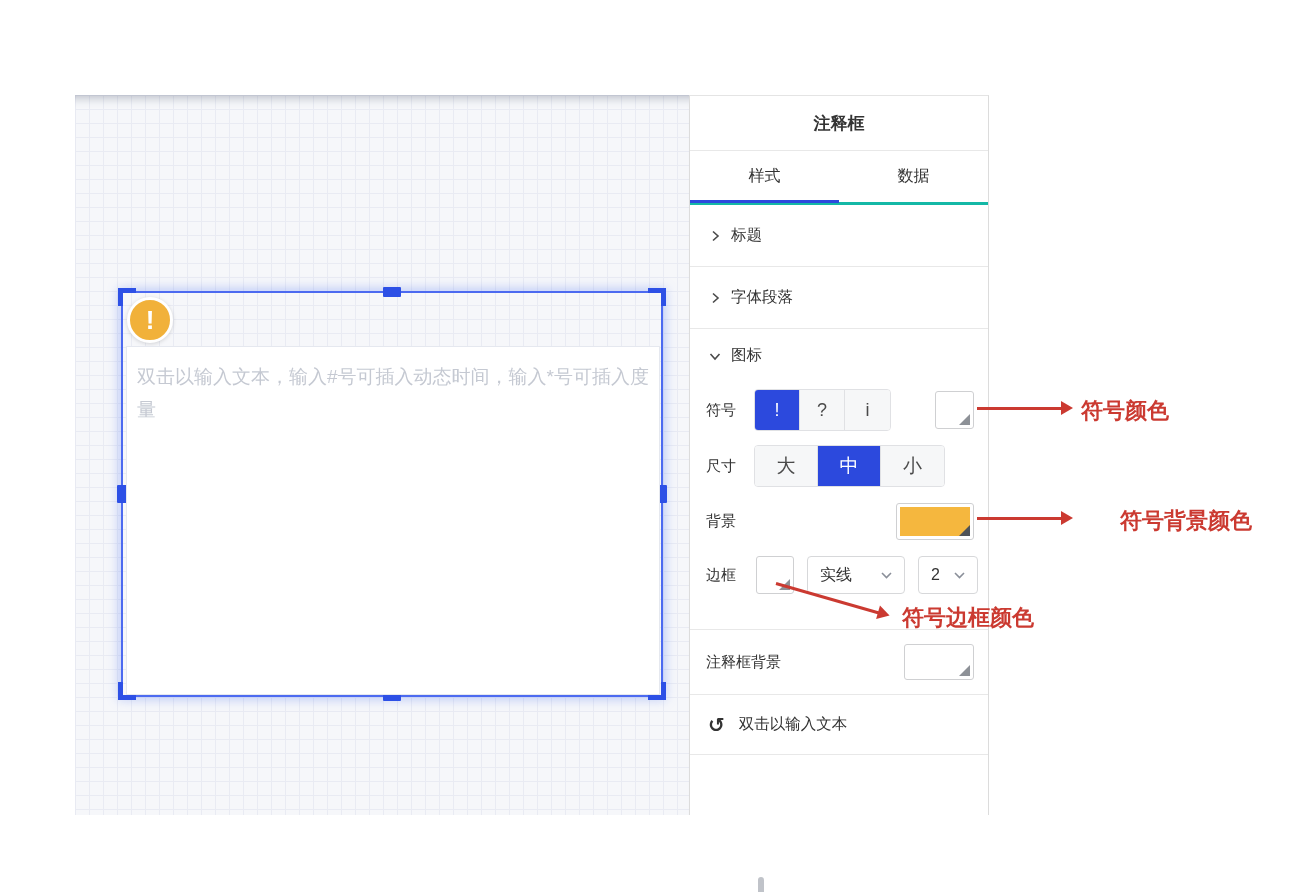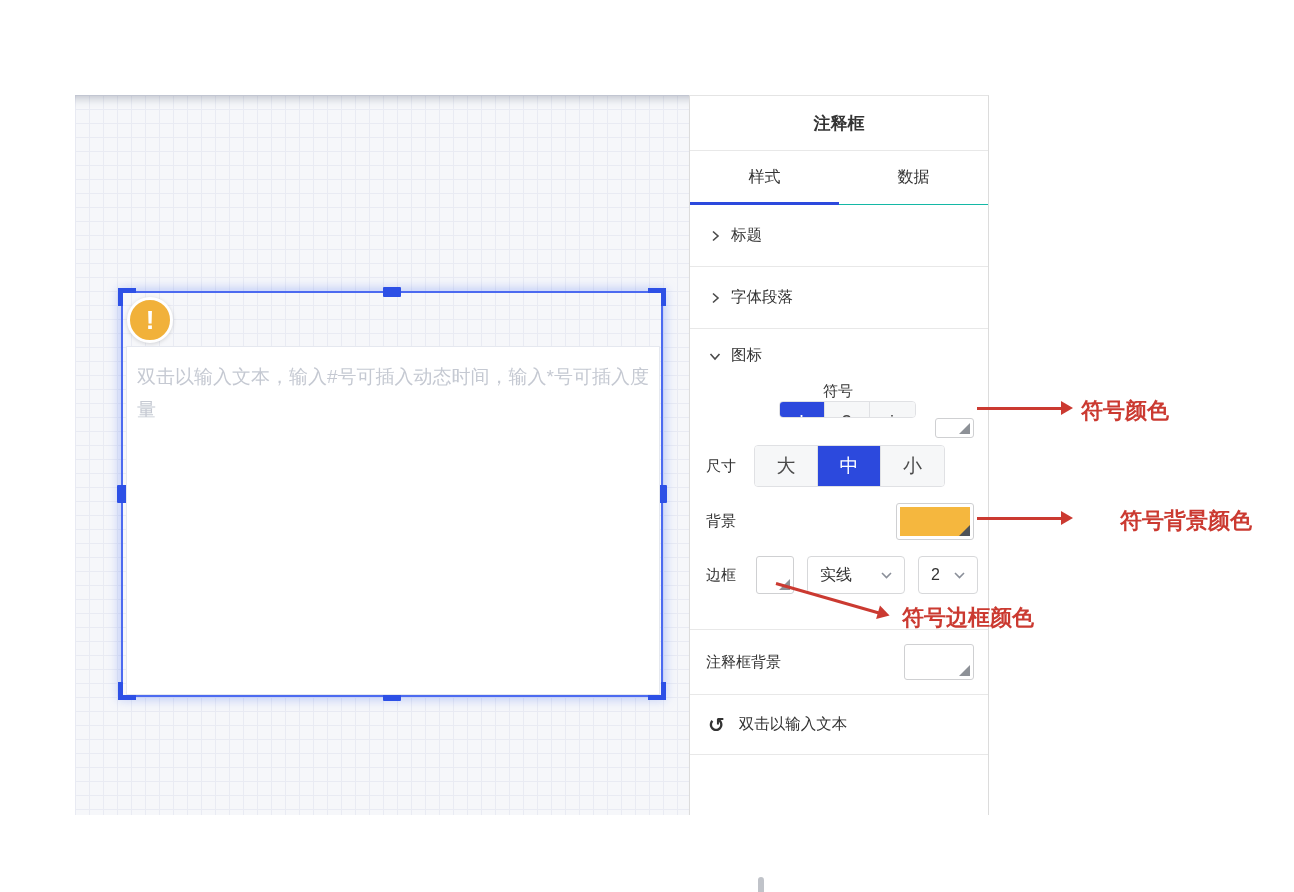--- a/index.html
+++ b/index.html
@@ -42,33 +42,33 @@
     background:#ffffff; border:1px solid #e5e8ef; border-radius:0;
     padding:13px 10px; }
   .note-placeholder { color:#c5c9d2; font-size:19px; line-height:33px; }
 
   
   .panel { position:absolute; left:689px; top:95px; width:300px; height:720px;
     background:#fff; border-left:1px solid #dcdcdc; border-right:1px solid #dcdcdc;
     border-top:1px solid #e4e4e4; }
   .p-title { height:55px; display:flex; align-items:center; justify-content:center;
     font-size:17px; font-weight:600; border-bottom:1px solid #e8e8e8; }
-  .p-tabs { height:54px; display:flex; border-bottom:1px solid #14b8a6; position:relative; }
+  .p-tabs { height:54px; display:flex; border-bottom:3px solid #14b8a6; position:relative; }
   .p-tab { flex:1; display:flex; align-items:center; justify-content:center;
     font-size:16px; color:#333; cursor:pointer; position:relative; }
   .p-tab.active::after { content:""; position:absolute; left:0; right:0; bottom:-1px;
     height:3px; background:#2c49dd; }
   .p-section { height:62px; display:flex; align-items:center; gap:10px;
     padding-left:19px; border-bottom:1px solid #e8e8e8; font-size:15.5px; font-weight:500; }
   .p-section.open { border-bottom:none; height:53px; }
   .chev { width:12px; height:12px; flex:0 0 auto; }
   .chev svg { display:block; }
 
   .p-row { display:flex; align-items:center; padding-left:16px; font-size:15px; }
-  .row-symbol { height:56px;flex-direction:column; }
+  .row-symbol { height:56px; }
   .row-size { height:56px; }
   .row-bg { height:54px; }
   .row-border { height:54px; }
   .row-label { width:48px; flex:0 0 auto; }
 
   .seg { display:flex; border:1px solid #e0e1e4; border-radius:4px; overflow:hidden; }
   .seg-btn { width:45px; height:40px; display:flex; align-items:center; justify-content:center;
     background:#f6f7f8; color:#4a4a4a; font-size:18px; border-right:1px solid #e0e1e4; cursor:pointer; }
   .seg-btn:last-child { border-right:none; }
   .seg-btn.sel { background:#2c49dd; color:#fff; }

